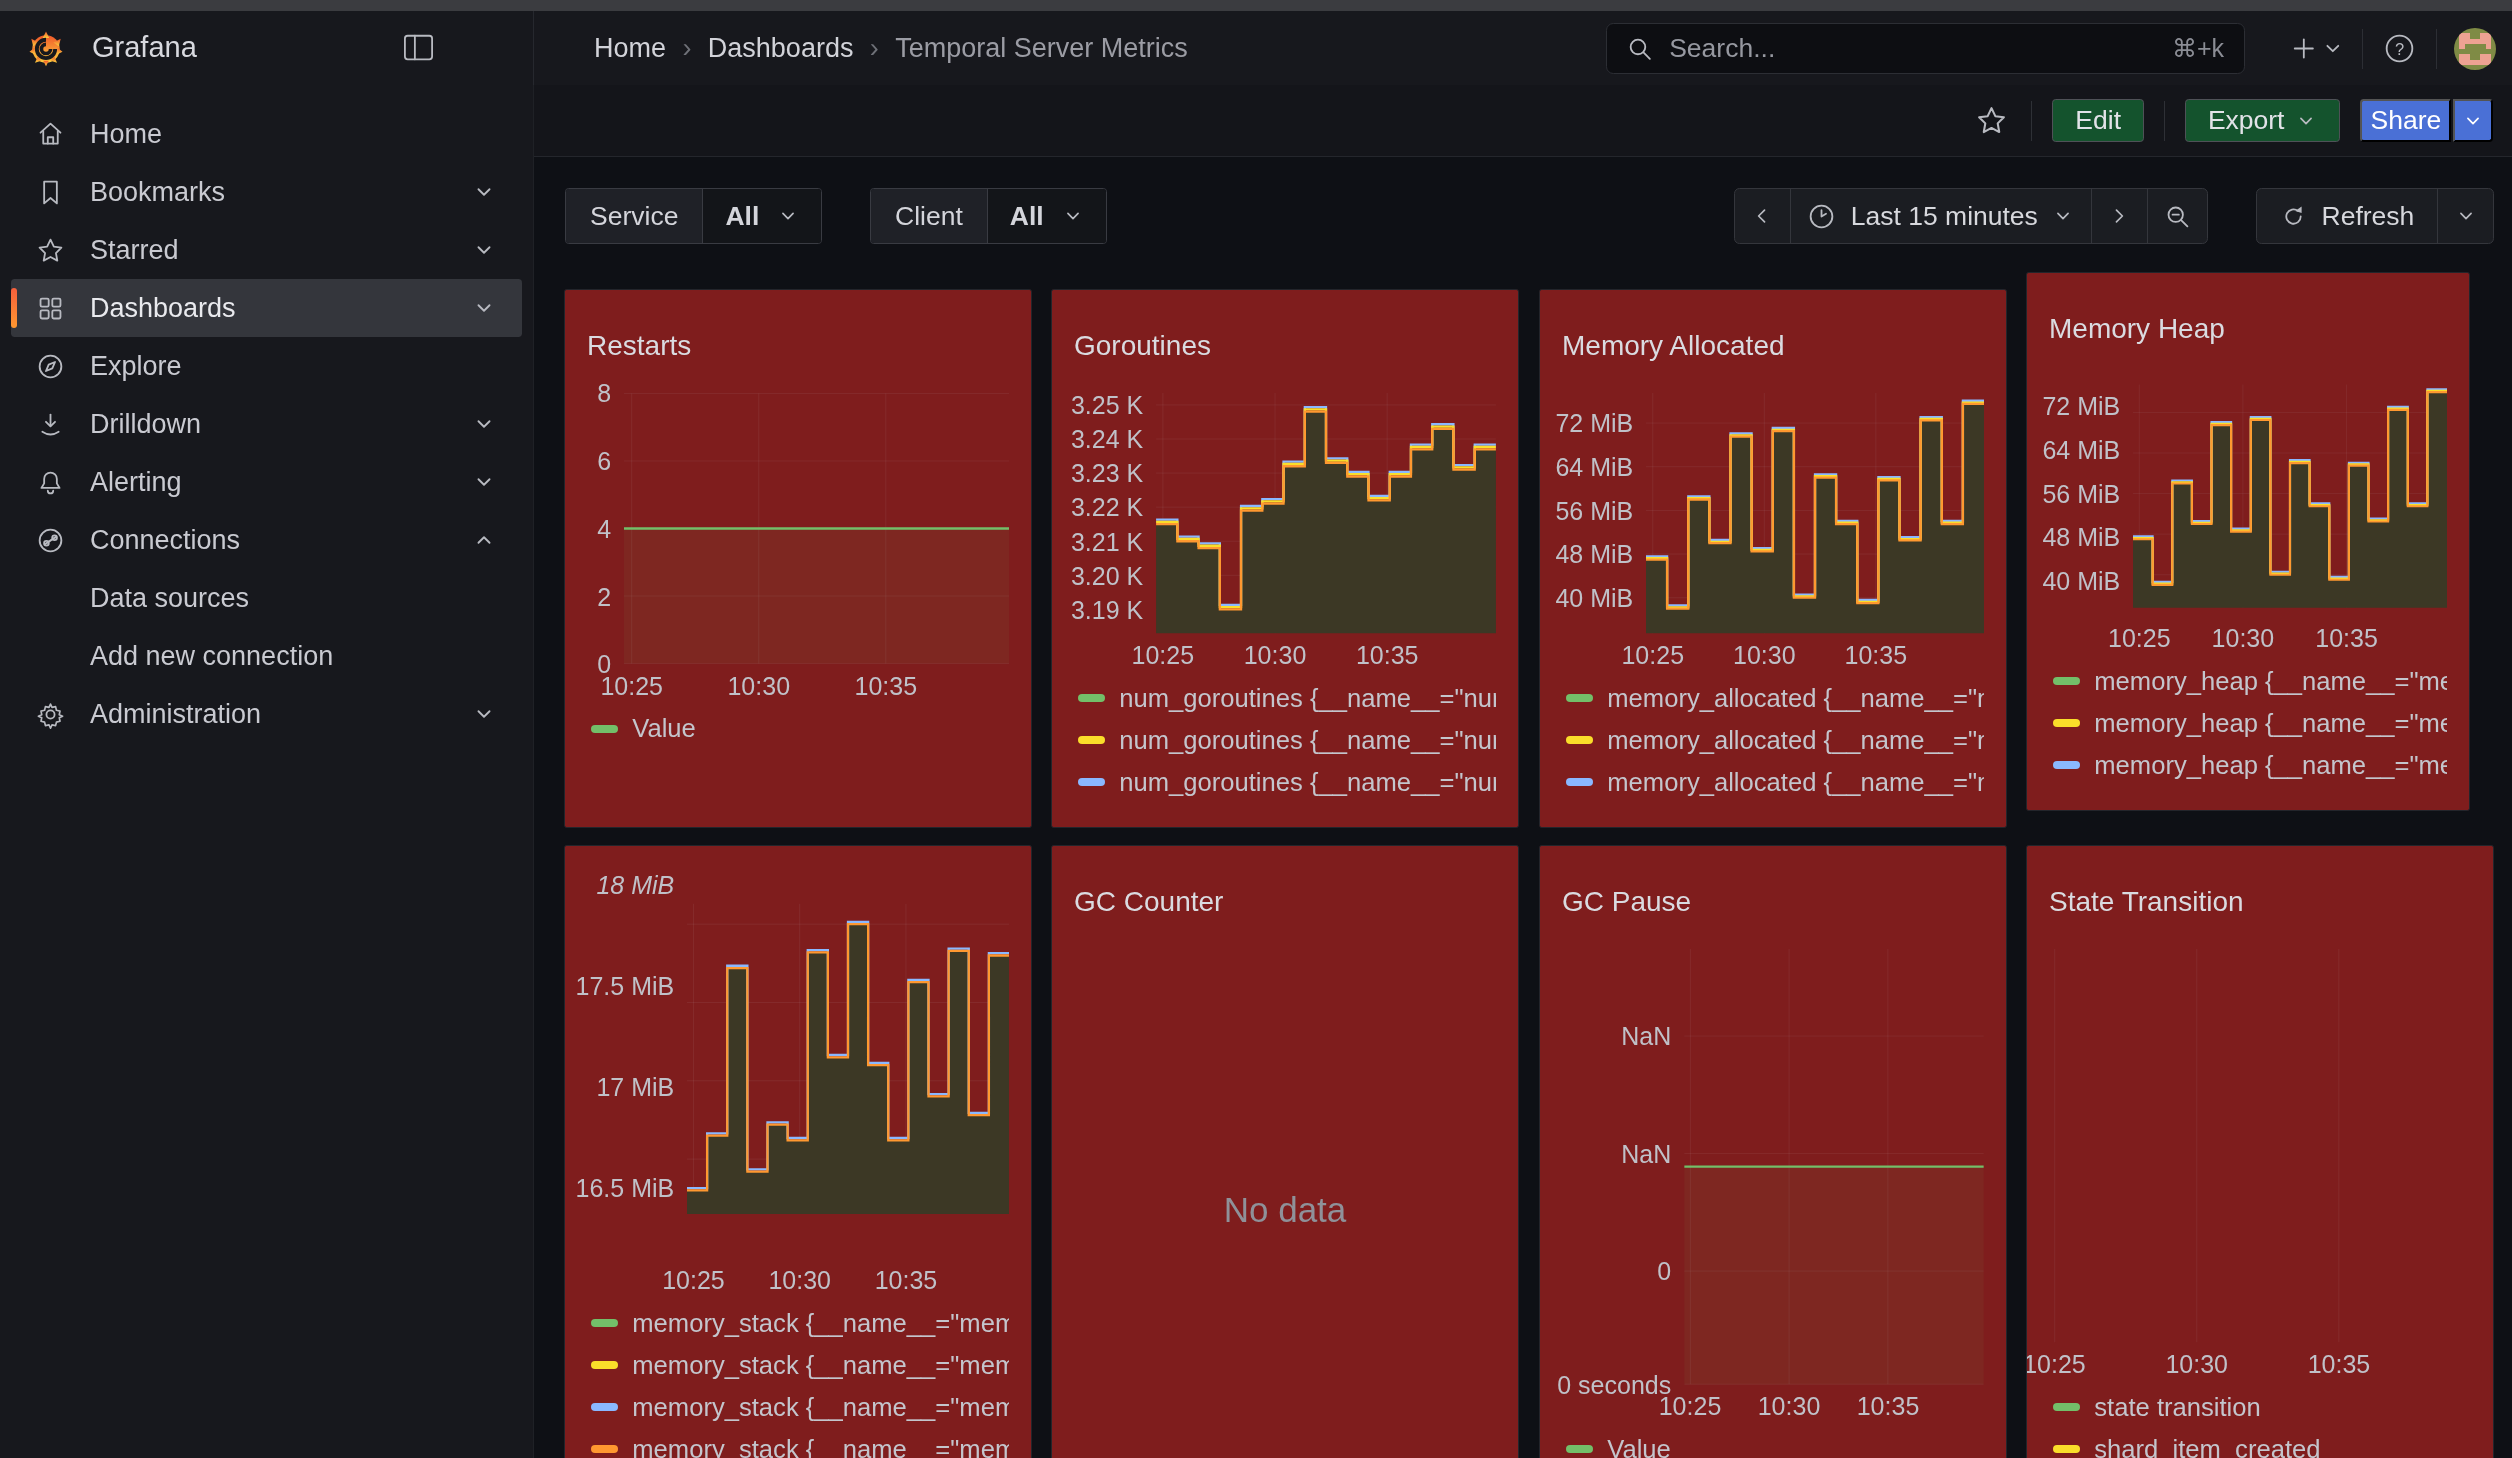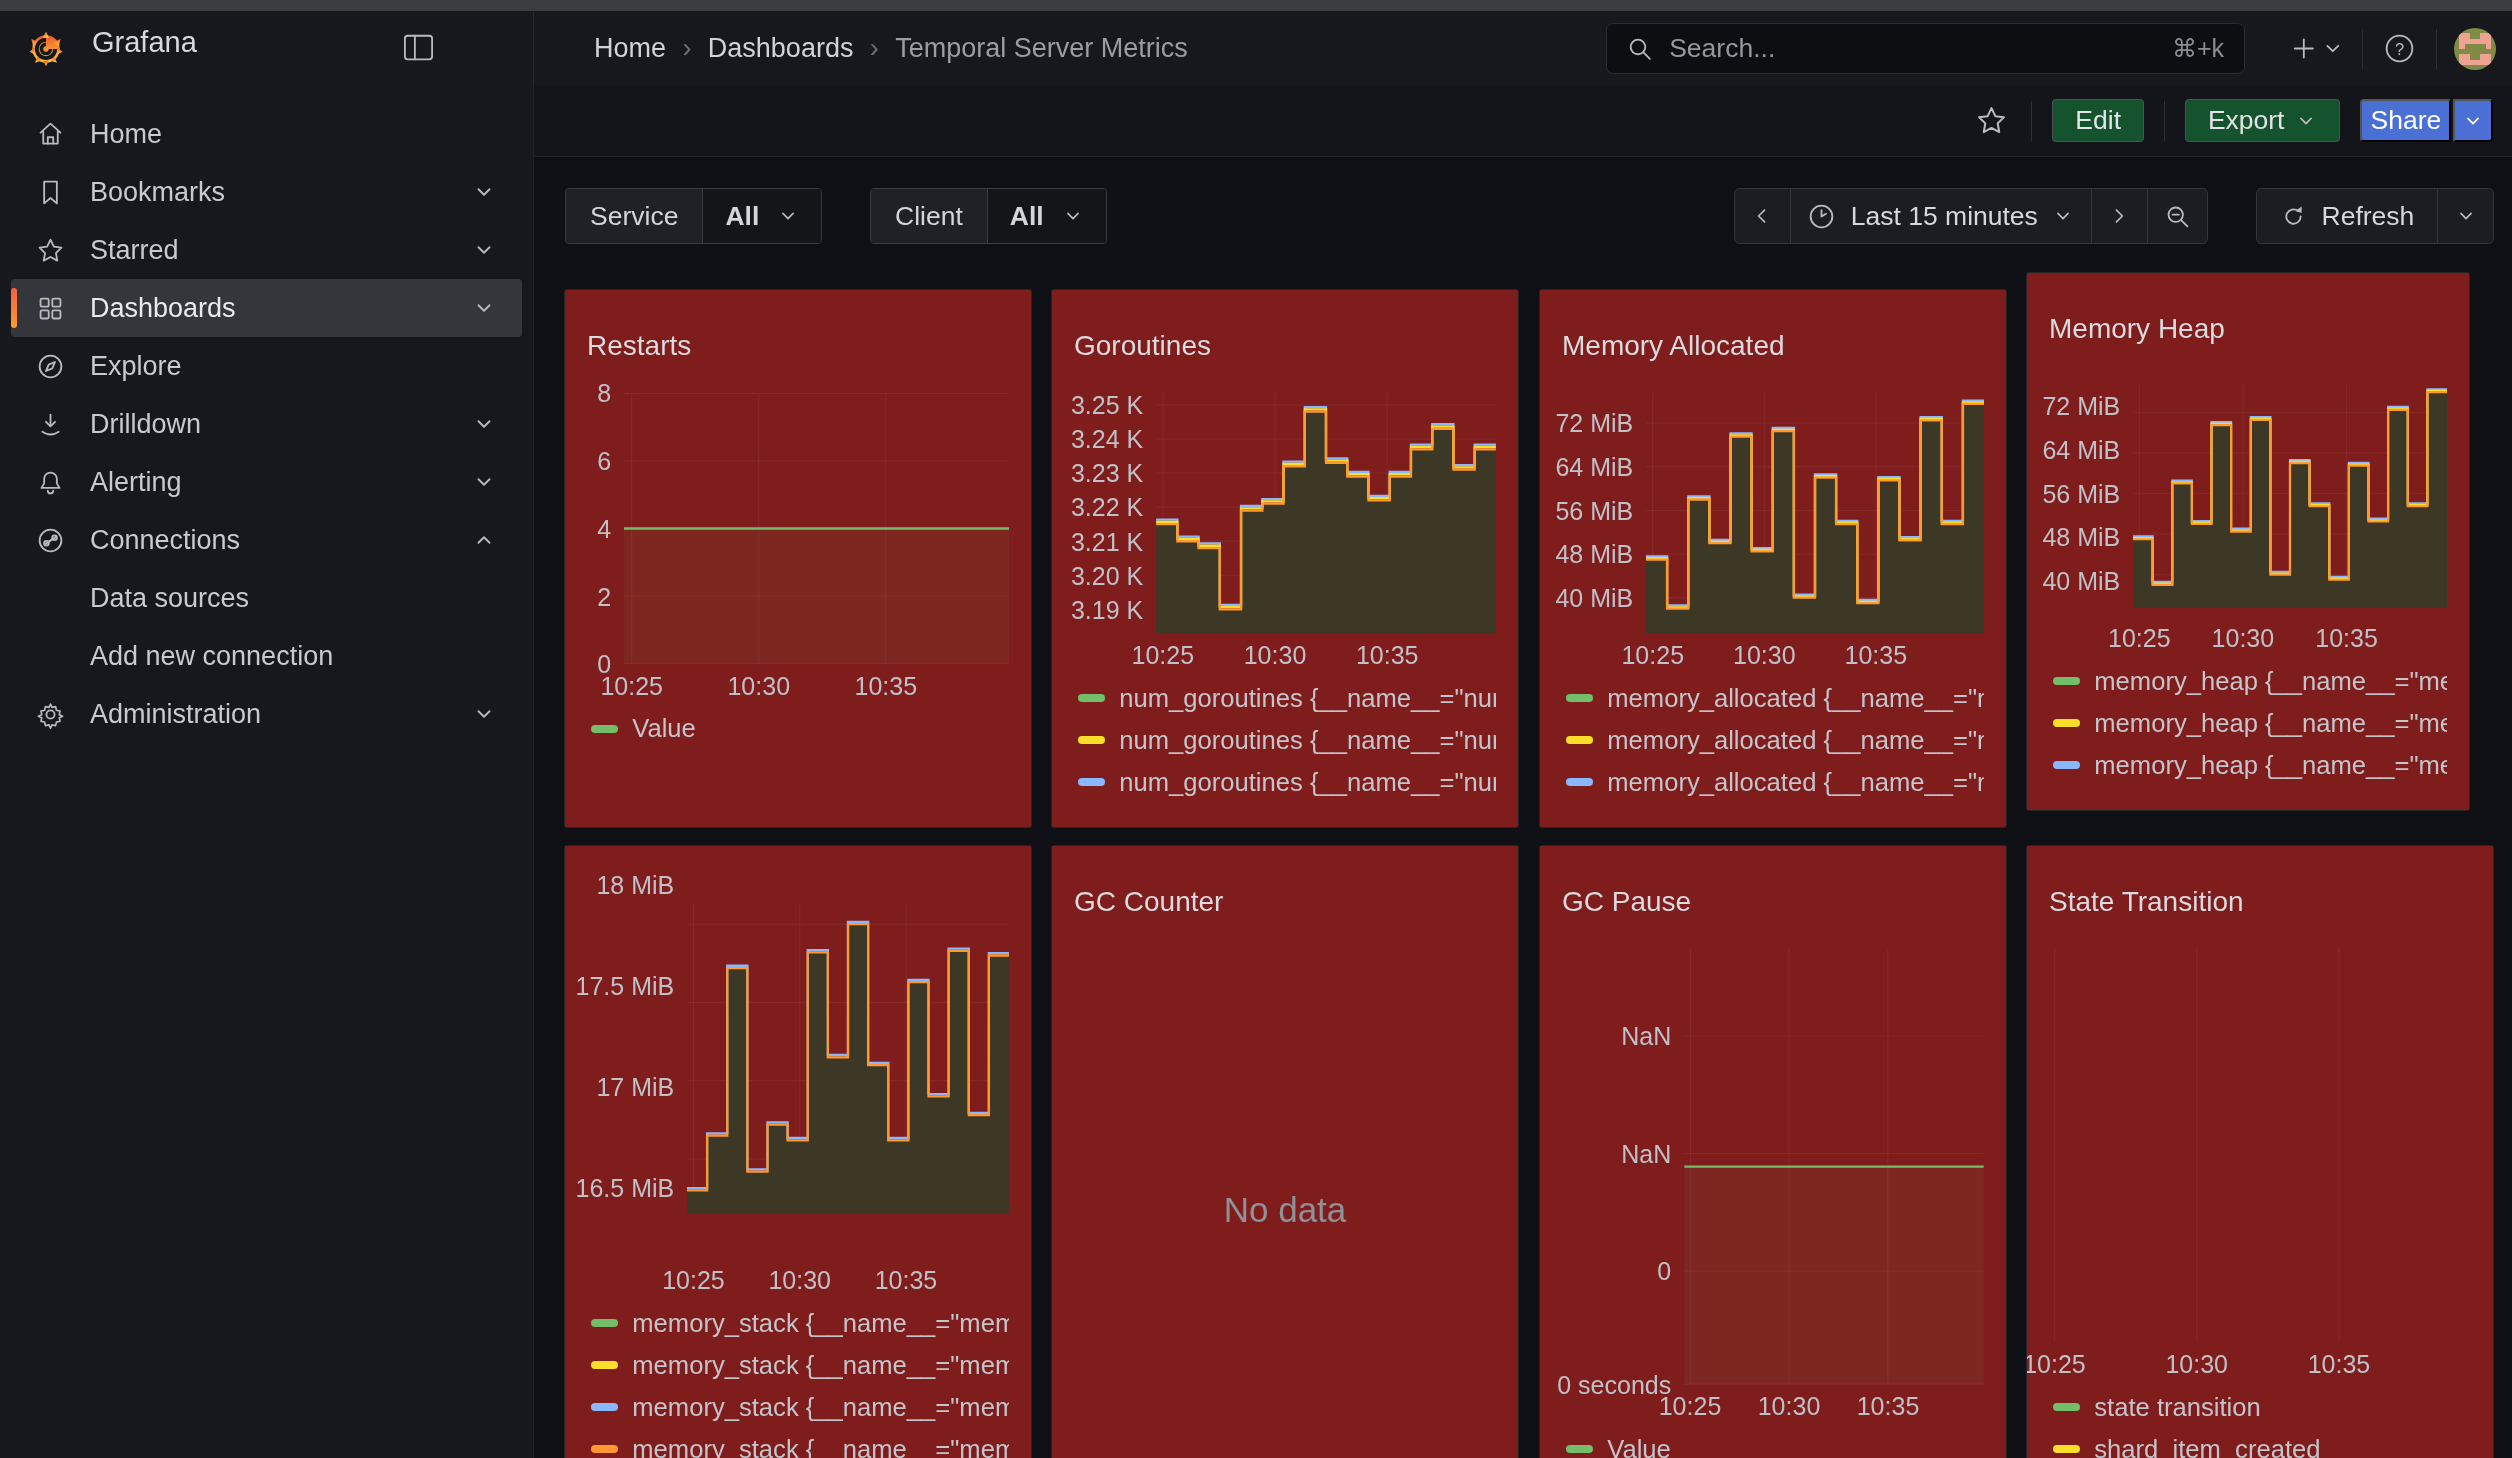--- a/index.html
+++ b/index.html
@@ -5,21 +5,21 @@
   html,body{margin:0;padding:0}
   body{
     width:2512px;height:1458px;overflow:hidden;position:relative;
     background:#0e1015;color:#ccccdc;
     font-family:"Liberation Sans", sans-serif;
     -webkit-font-smoothing:antialiased;
   }
   .window-strip{position:absolute;left:0;top:0;width:2512px;height:11px;background:#3b3c40}
   
   .topbar{position:absolute;left:0;top:11px;width:2512px;height:74px;background:#17181d;border-bottom:0.9px solid #26282e}
-  .brand{position:absolute;left:24px;top:14.6px;display:flex;align-items:flex-start;gap:24px}
+  .brand{position:absolute;left:24px;top:14.6px;display:flex;align-items:center;gap:24px}
   .brand-name{font-size:29px;font-weight:500;color:#d8d9df}
   .pane-toggle{position:absolute;left:400px;top:20px;width:37px;height:33px;display:flex;align-items:center;justify-content:center;cursor:pointer}
   .topbar-divider{position:absolute;left:533px;top:0;width:0.9px;height:74px;background:#26282e}
   .breadcrumb{position:absolute;left:594px;top:0;height:74px;display:flex;align-items:center;gap:16.4px;font-size:27px}
   .crumb{color:#d2d3d9;cursor:pointer}
   .crumb.current{color:#9b9ca4;cursor:default}
   .crumb-sep{color:#6e7077;font-size:27px}
   .searchbox{position:absolute;left:1606px;top:12px;width:639px;height:51px;background:#0d0e12;border:0.9px solid #2c2e34;border-radius:7.3px;display:flex;align-items:center;padding:0 20px;gap:14.6px;box-sizing:border-box}
   .searchbox input{flex:1;background:transparent;border:none;outline:none;color:#c9cad1;font-size:26.5px;font-family:"Liberation Sans",sans-serif}
   .searchbox input::placeholder{color:#9698a0}
@@ -589,21 +589,21 @@
       </div>
       <div class="lrow">
         <span class="llb">memory_heap {__name__="memory_h</span>
       </div>
     </div>
 </section>
 
 <section class="panel" style="left:564px;top:845px;width:468px;height:639px">
   <div class="chart-row">
     <div class="ylabels" style="width:100px">
-        <span style="top: 6.56566%;">18 MiB</span>
+        <span style="top: 6.56566%; font-style: italic;">18 MiB</span>
         <span style="top: 31.8182%;">17.5 MiB</span>
         <span style="top: 57.0707%;">17 MiB</span>
         <span style="top: 82.3232%;">16.5 MiB</span>
       </div>
     <div class="chart-col">
       <div class="plot">
           <svg viewBox="0 0 352 339">
             <line x1="7.04" x2="7.04" y1="0" y2="339" stroke="rgba(201,203,216,0.09)" stroke-width="1"></line>
             <line x1="123.19999999999999" x2="123.19999999999999" y1="0" y2="339" stroke="rgba(201,203,216,0.09)" stroke-width="1"></line>
             <line x1="239.36" x2="239.36" y1="0" y2="339" stroke="rgba(201,203,216,0.09)" stroke-width="1"></line>

